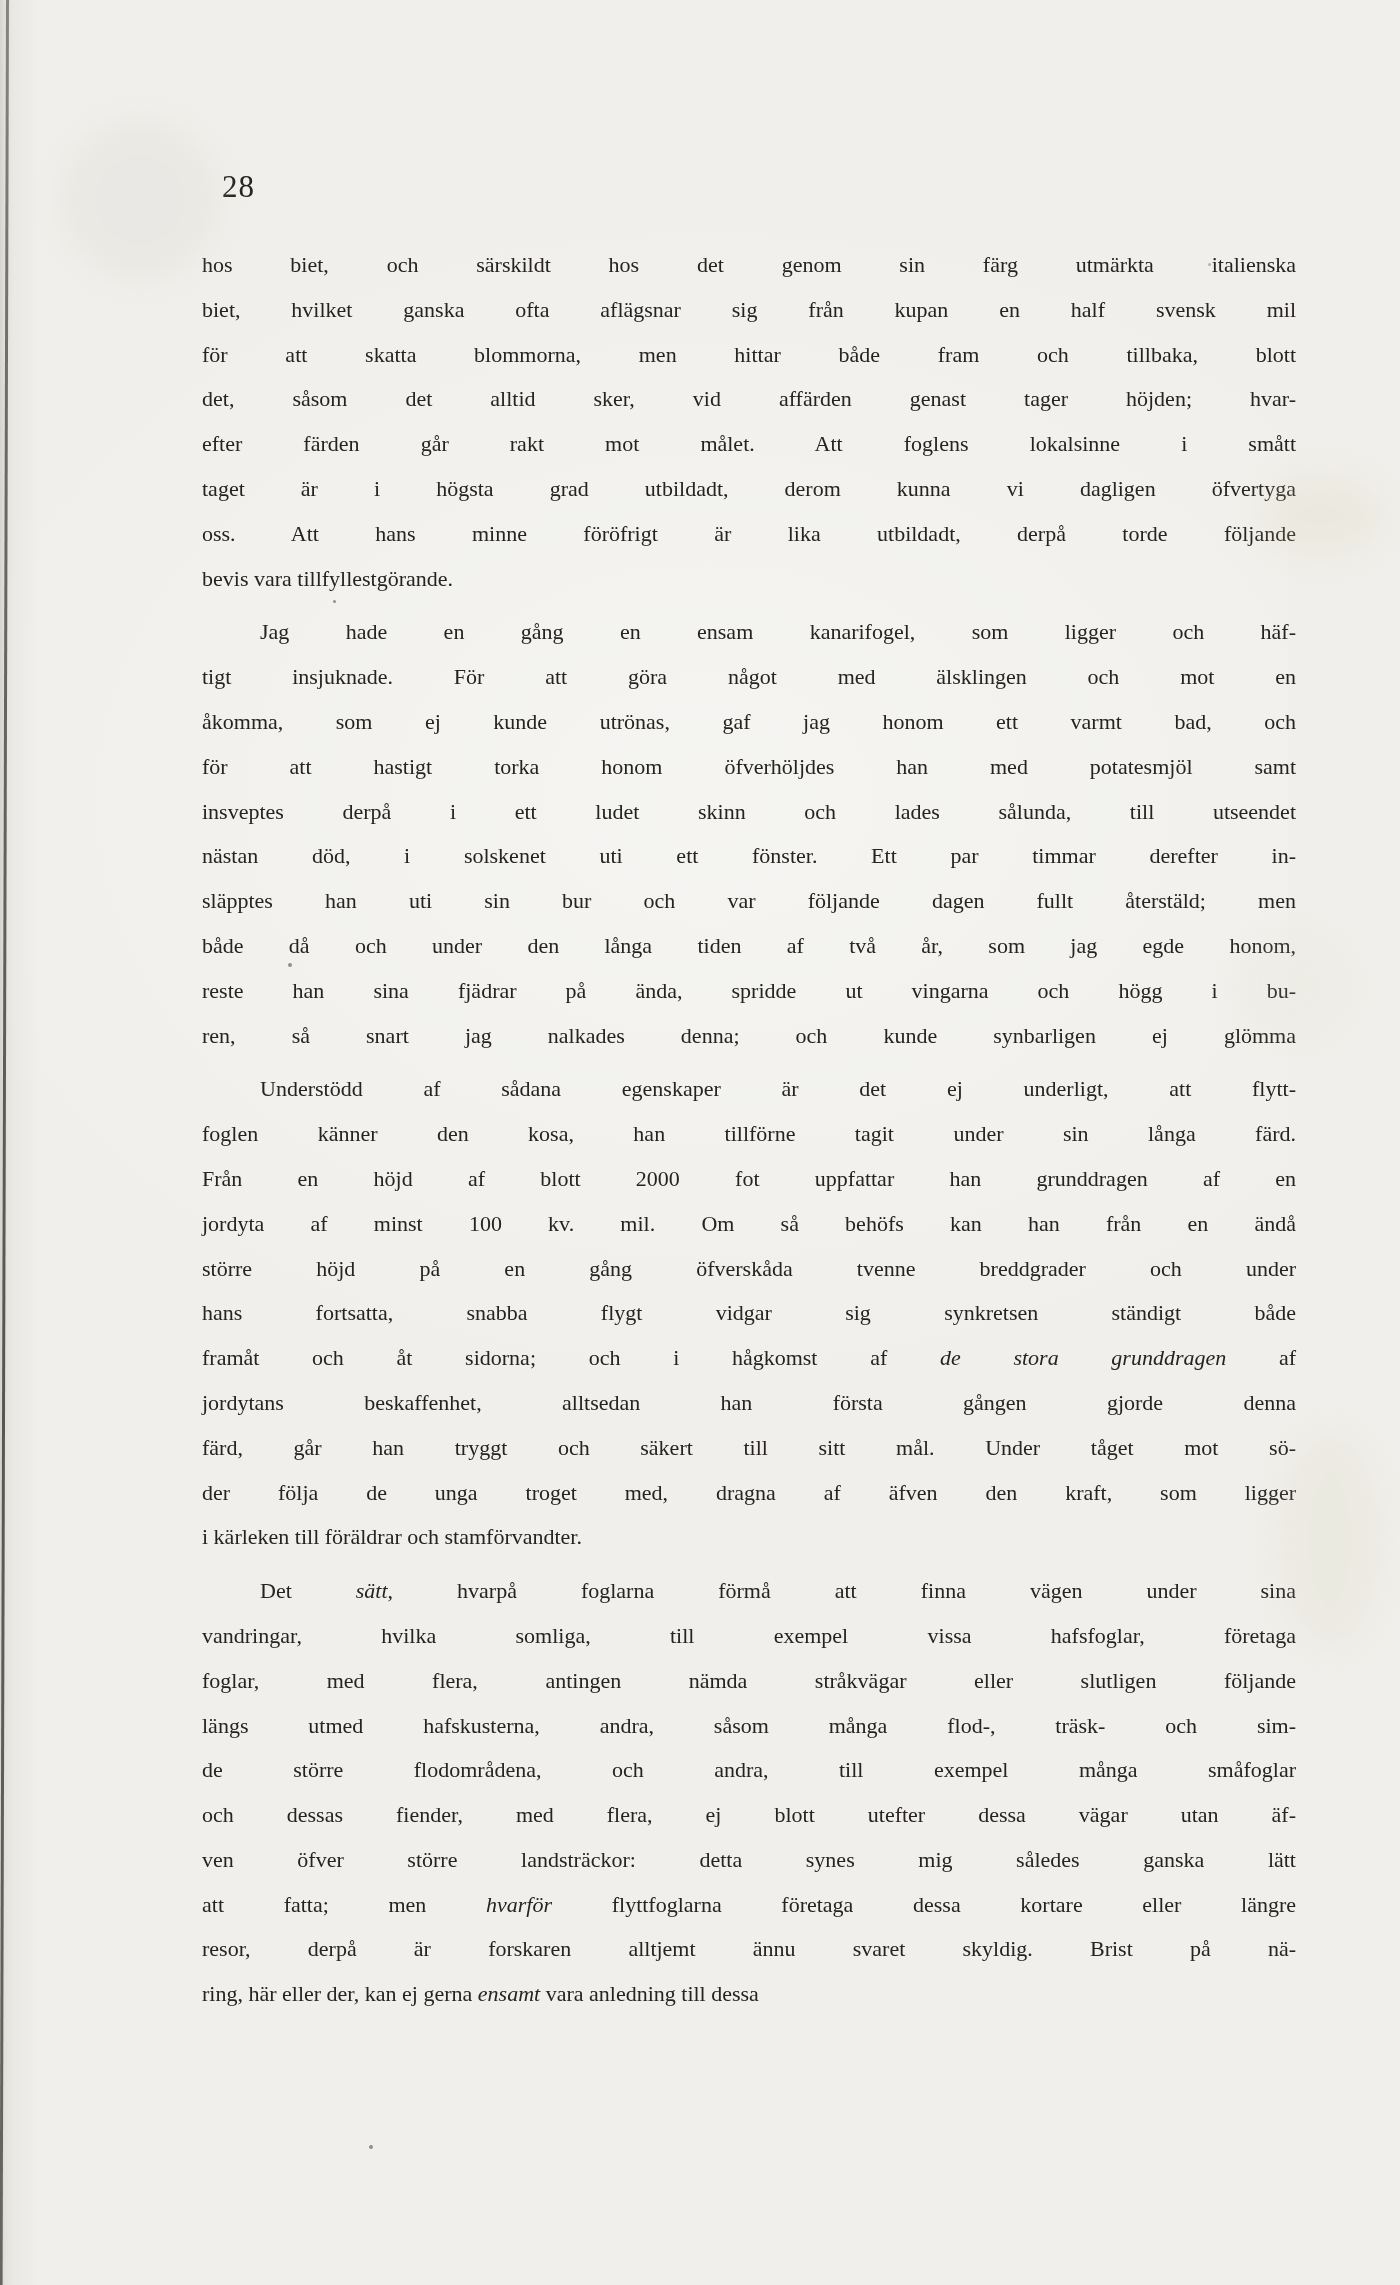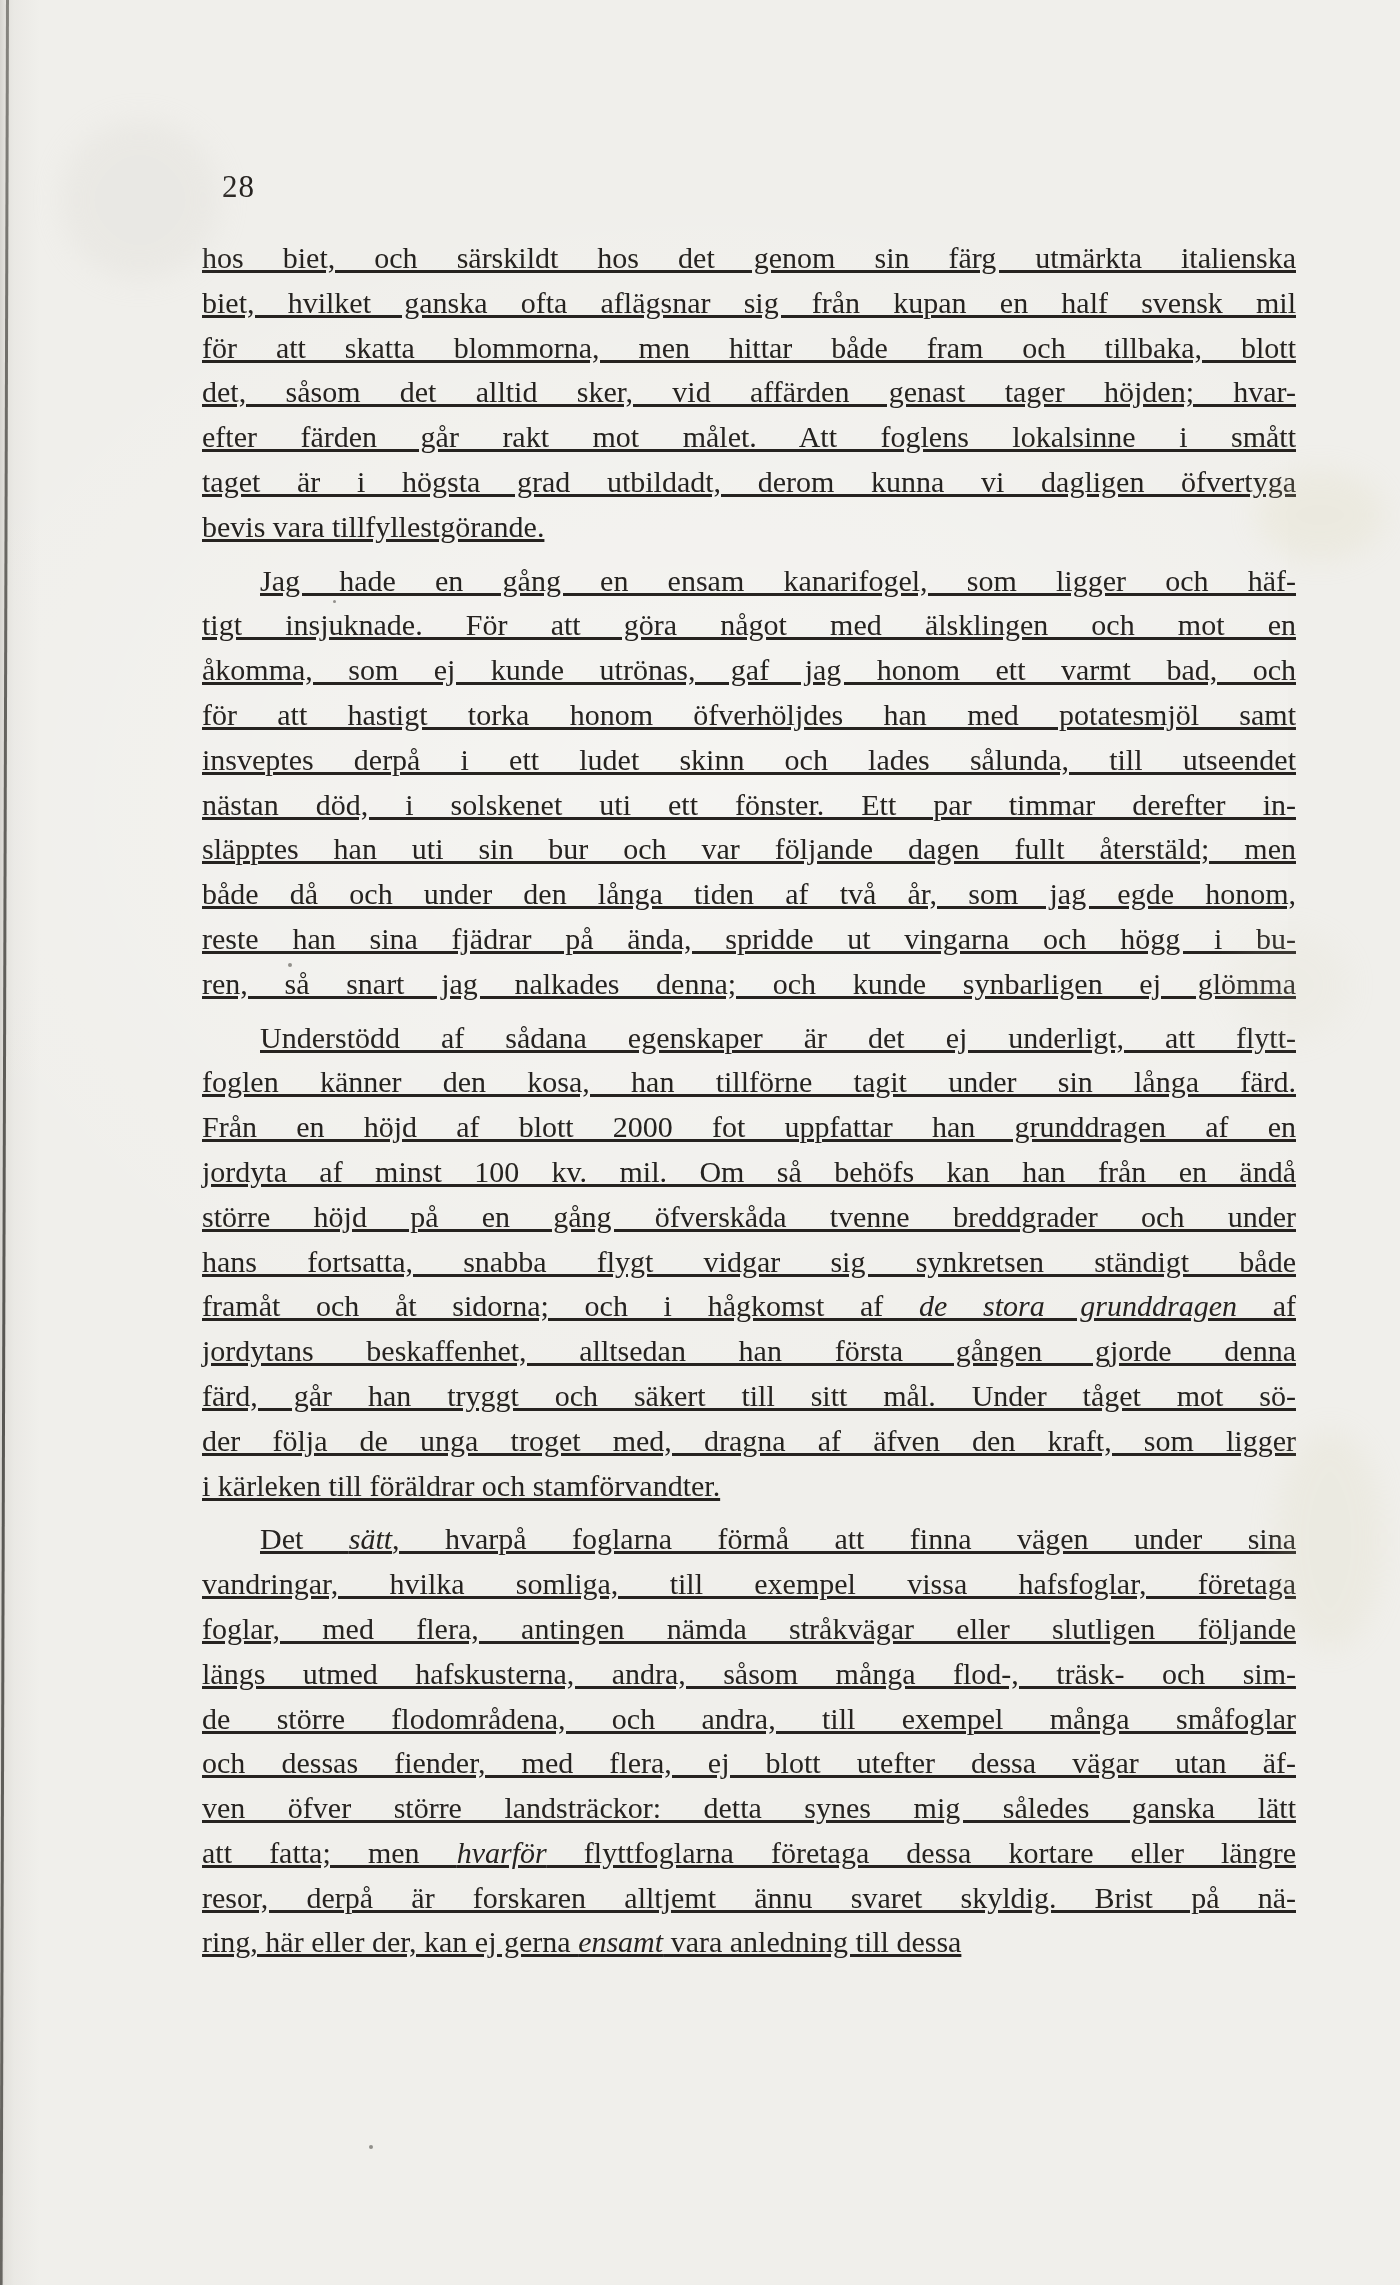--- a/index.html
+++ b/index.html
@@ -30,25 +30,24 @@
   .edge-strip{
     position:absolute;left:0;top:0;width:6px;height:100%;
     background:linear-gradient(90deg,#d6d4cf,#e6e4e0);
   }
   .page-number{
     position:absolute;left:222px;top:170px;
     font-size:31px;line-height:1.1;color:var(--ink);
     letter-spacing:1px;
   }
   .text-block{
-    position:absolute;left:202px;top:236px;width:1094px;
-    font-size:30px;line-height:44.8px;color:var(--ink);
+    position:absolute;left:202px;top:243px;width:1094px;
+    font-size:22px;line-height:44.8px;color:var(--ink);
     text-align:justify;
     text-rendering:optimizeLegibility;
-    text-decoration:underline;
   }
   .para{margin:0 0 9px 0;}
   .para:last-child{margin-bottom:16px;}
   .line{
     text-align:justify;
     text-align-last:justify;
     min-height:44.8px;
   }
   .line.last{text-align-last:left;}
   .line.indent{text-indent:58px;}
@@ -75,20 +74,21 @@
   <div class="page-number">28</div>
 
   <div class="text-block">
       <div class="para">
         <div class="line"><span>hos biet, och särskildt hos det genom sin färg utmärkta italienska</span></div>
         <div class="line"><span>biet, hvilket ganska ofta aflägsnar sig från kupan en half svensk mil</span></div>
         <div class="line"><span>för att skatta blommorna, men hittar både fram och tillbaka, blott</span></div>
         <div class="line"><span>det, såsom det alltid sker, vid affärden genast tager höjden; hvar-</span></div>
         <div class="line"><span>efter färden går rakt mot målet.  Att foglens lokalsinne i smått</span></div>
         <div class="line"><span>taget är i högsta grad utbildadt, derom kunna vi dagligen öfvertyga</span></div>
+        <div class="line"><span>oss.  Att hans minne föröfrigt är lika utbildadt, derpå torde följande</span></div>
         <div class="line last"><span>bevis vara tillfyllestgörande.</span></div>
       </div>
       <div class="para">
         <div class="line indent"><span>Jag hade en gång en ensam kanarifogel, som ligger och häf-</span></div>
         <div class="line"><span>tigt insjuknade.  För att göra något med älsklingen och mot en</span></div>
         <div class="line"><span>åkomma, som ej kunde utrönas, gaf jag honom ett varmt bad, och</span></div>
         <div class="line"><span>för att hastigt torka honom öfverhöljdes han med potatesmjöl samt</span></div>
         <div class="line"><span>insveptes derpå i ett ludet skinn och lades sålunda, till utseendet</span></div>
         <div class="line"><span>nästan död, i solskenet uti ett fönster.  Ett par timmar derefter in-</span></div>
         <div class="line"><span>släpptes han uti sin bur och var följande dagen fullt återstäld; men</span></div>

